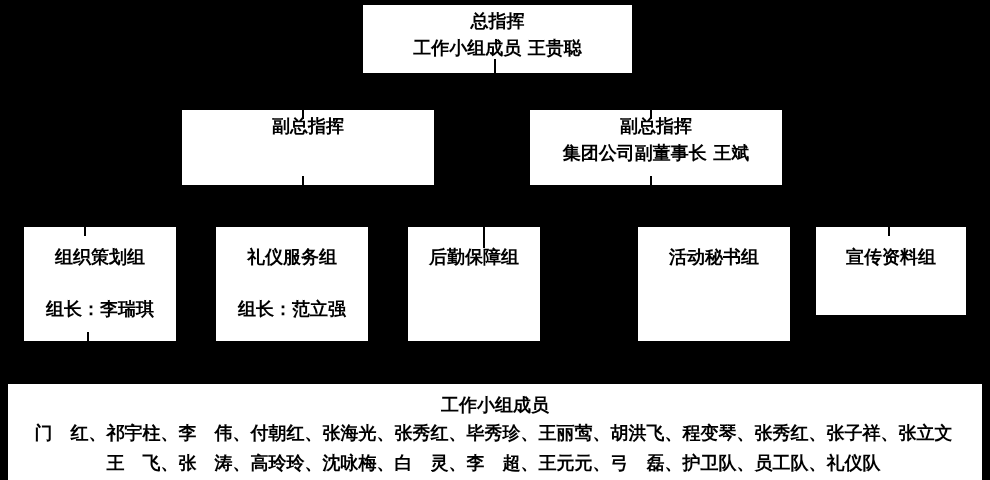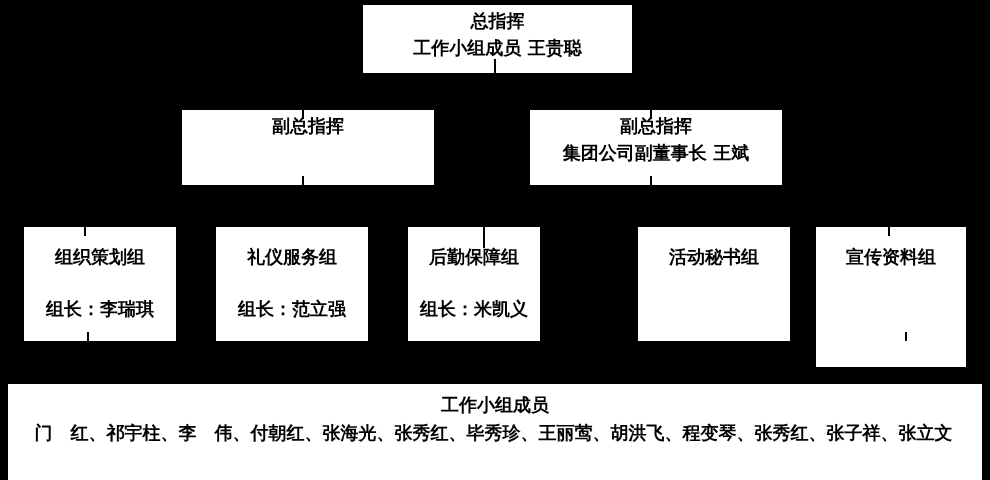--- a/index.html
+++ b/index.html
@@ -48,32 +48,32 @@
   <div class="box lvl3" style="left:24px;top:227px;width:152px;height:114px;">
     <div class="line1">组织策划组</div>
     <div class="line2">组长：李瑞琪</div>
   </div>
   <div class="box lvl3" style="left:216px;top:227px;width:152px;height:114px;">
     <div class="line1">礼仪服务组</div>
     <div class="line2">组长：范立强</div>
   </div>
   <div class="box lvl3" style="left:408px;top:227px;width:132px;height:114px;">
     <div class="line1">后勤保障组</div>
-    <div class="line2">组长：米凯义</div>
   </div>
   <div class="box lvl3" style="left:606px;top:227px;width:152px;height:114px;margin-left:32px;">
     <div class="line1">活动秘书组</div>
   </div>
-  <div class="box lvl3" style="left:816px;top:227px;width:150px;height:140px;">
+  <div class="box lvl3" style="left:816px;top:227px;width:150px;height:88px;">
     <div class="line1">宣传资料组</div>
   </div>
 
   <div class="box members" style="left:8px;top:384px;width:974px;height:104px;">
     <div class="mtitle">工作小组成员</div>
     <div class="mline">门　红、祁宇柱、李　伟、付朝红、张海光、张秀红、毕秀珍、王丽莺、胡洪飞、程变琴、张秀红、张子祥、张立文</div>
+    <div class="mline">王　飞、张　涛、高玲玲、沈咏梅、白　灵、李　超、王元元、弓　磊、护卫队、员工队、礼仪队</div>
   </div>
 
   <div class="tick" style="left:494px;top:59px;height:14px;"></div>
   <div class="tick" style="left:302px;top:110px;height:9px;"></div>
   <div class="tick" style="left:302px;top:176px;height:9px;"></div>
   <div class="tick" style="left:650px;top:110px;height:9px;"></div>
   <div class="tick" style="left:650px;top:176px;height:9px;"></div>
   <div class="tick" style="left:84px;top:227px;height:9px;"></div>
   <div class="tick" style="left:87px;top:332px;height:9px;"></div>
   <div class="tick" style="left:483px;top:227px;height:21px;"></div>

